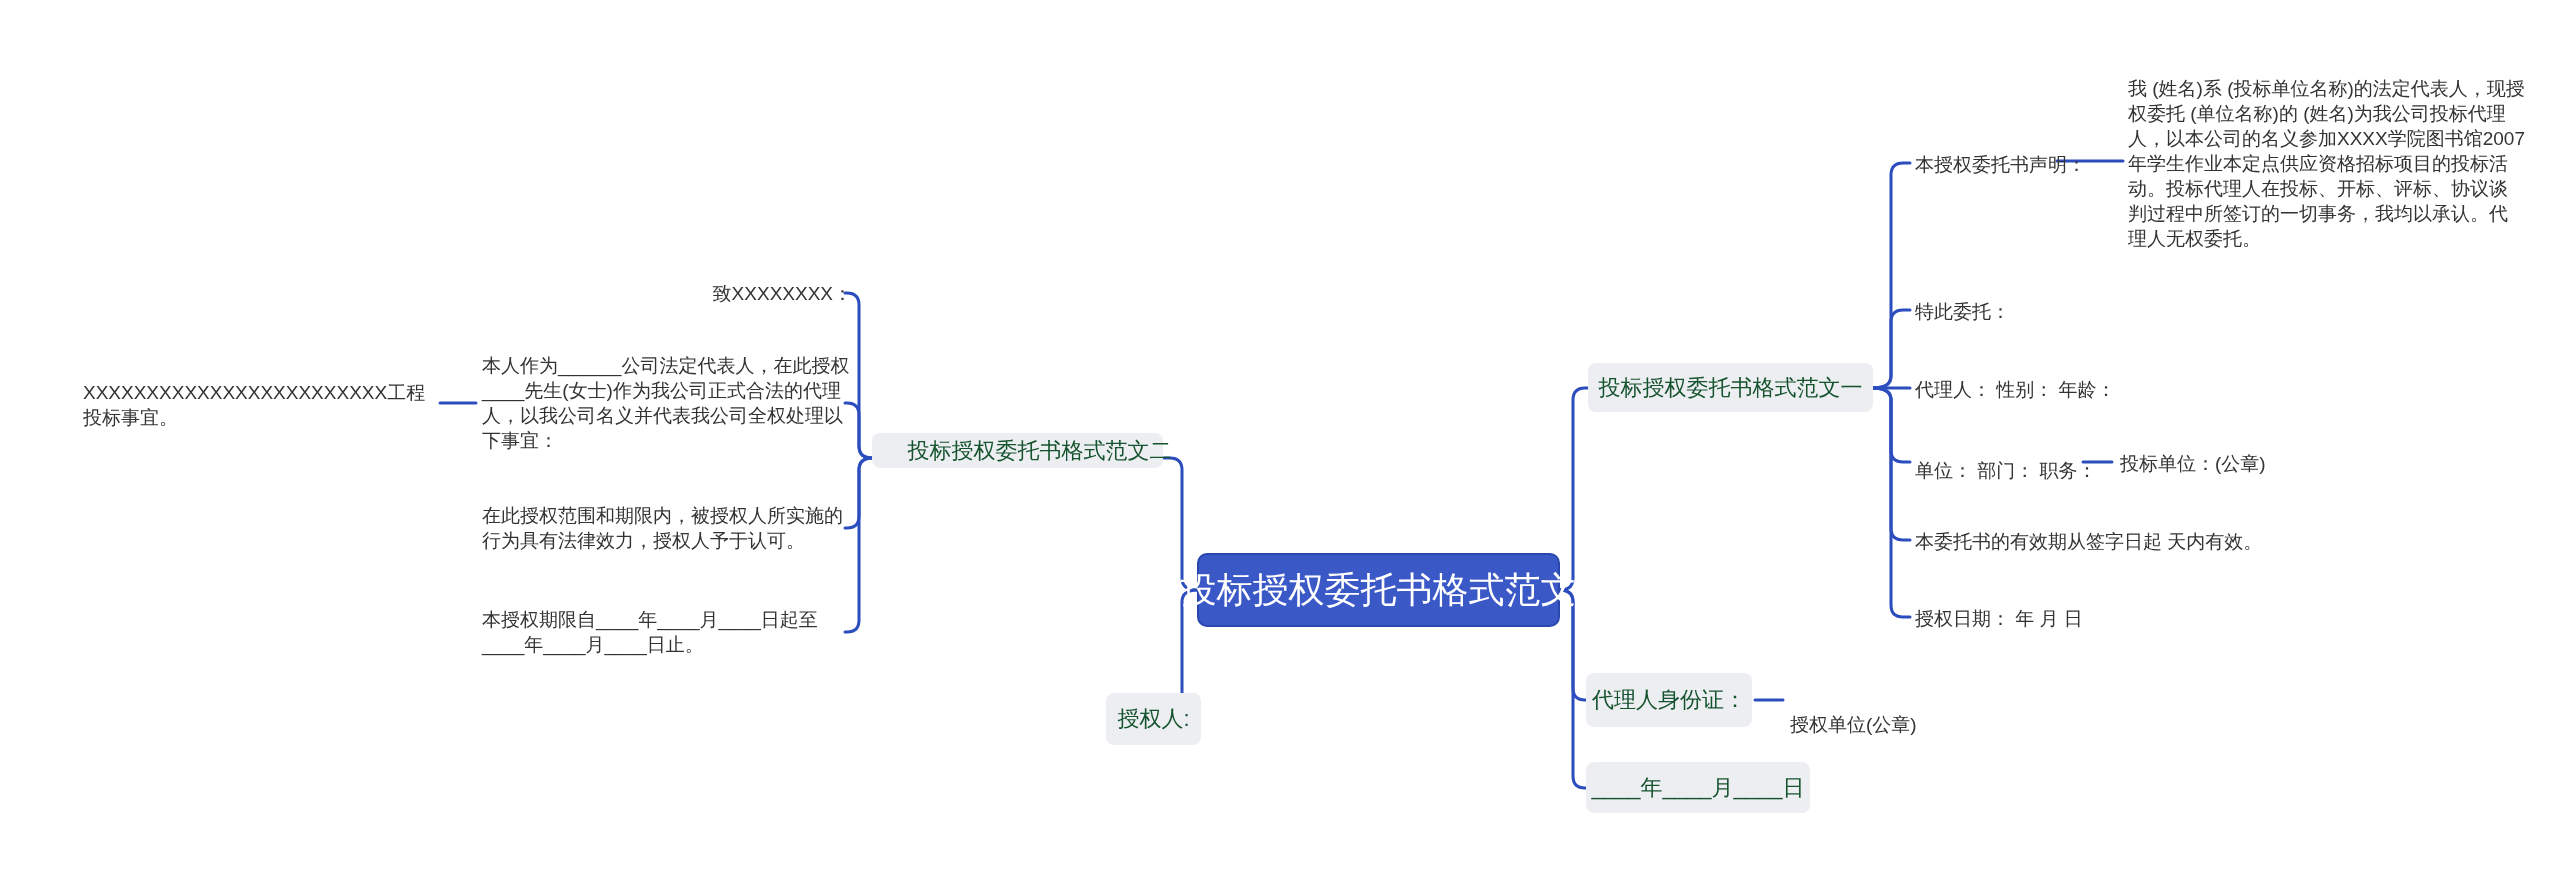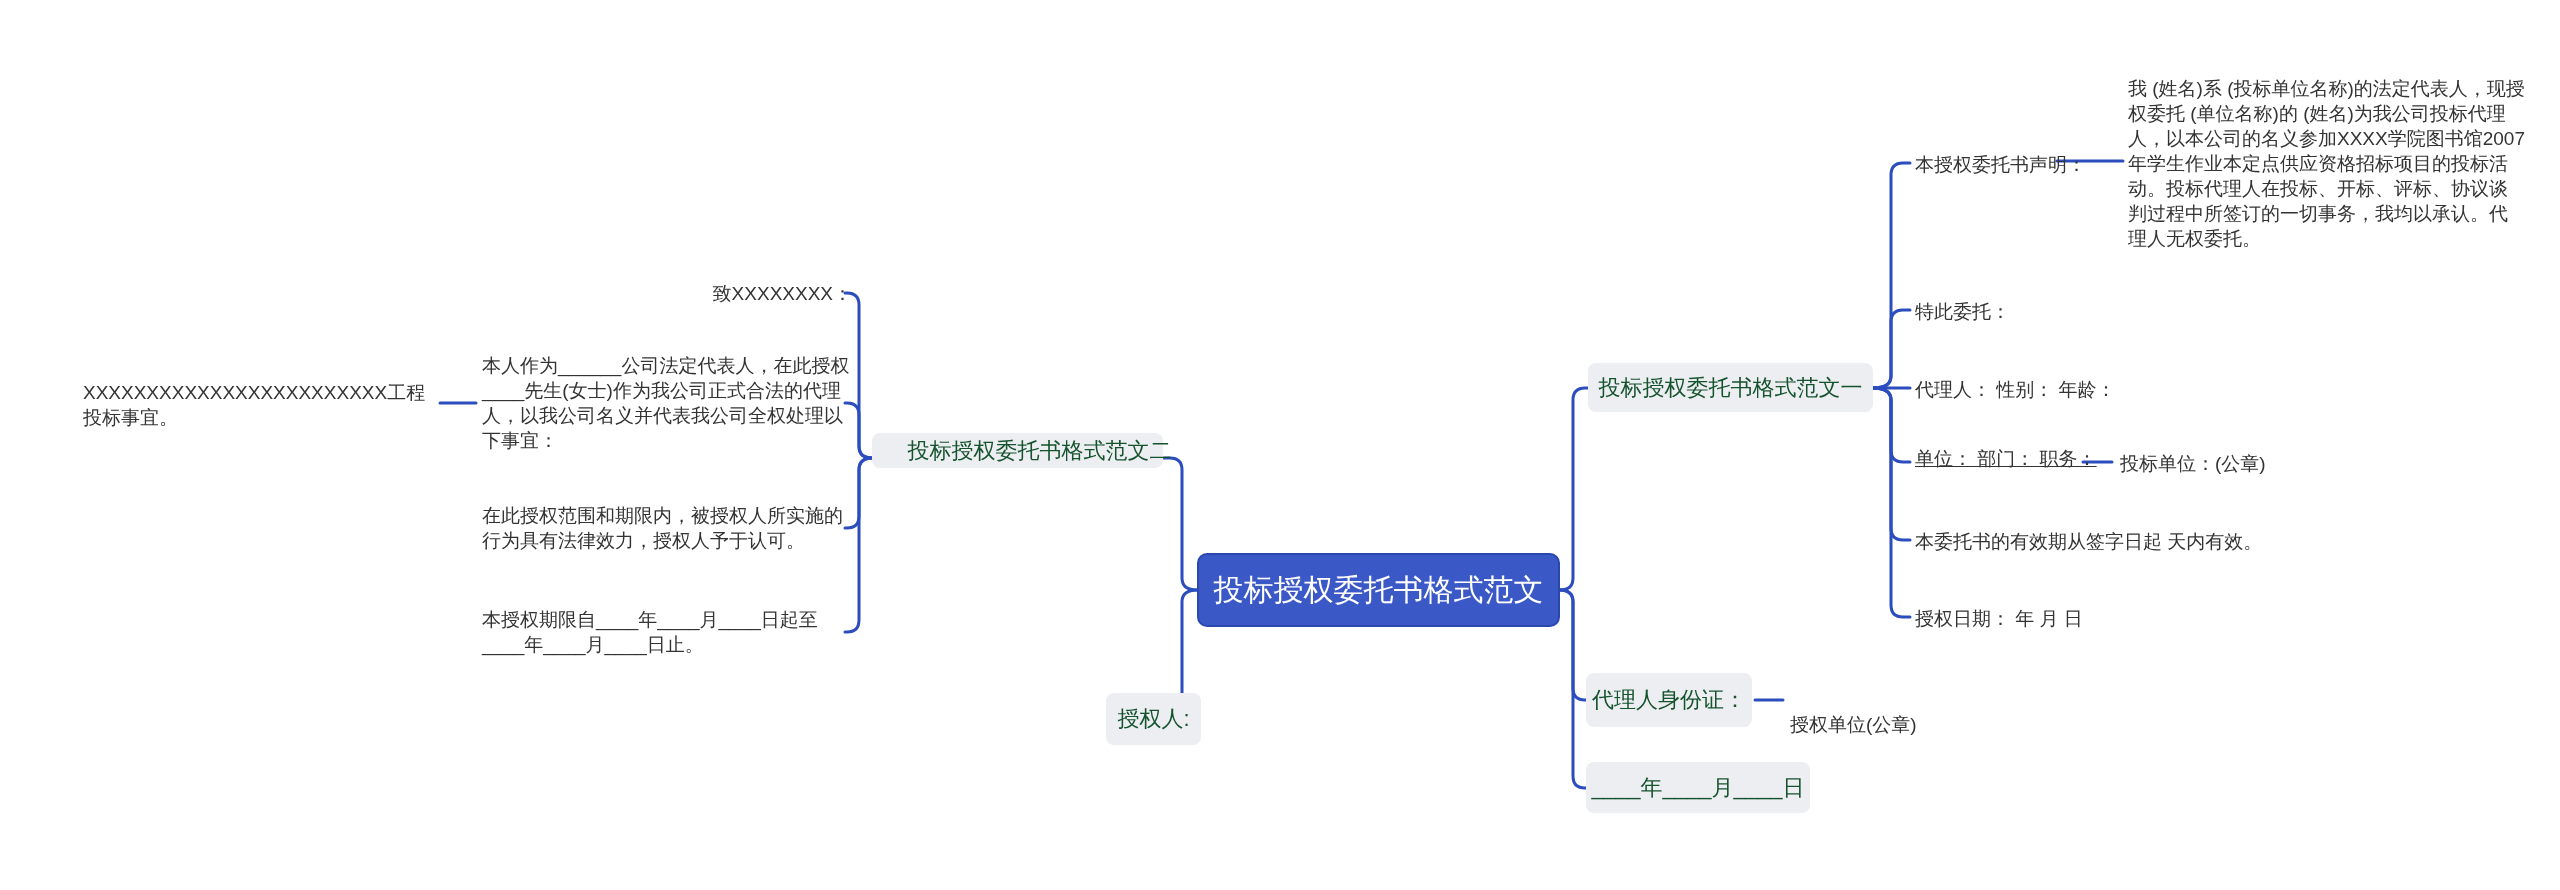--- a/index.html
+++ b/index.html
@@ -5,21 +5,21 @@
   html,body{margin:0;padding:0;background:#ffffff;}
   body{font-family:"Liberation Sans","DejaVu Sans",sans-serif;}
   .canvas{position:relative;width:2560px;height:890px;background:#ffffff;overflow:hidden;}
   .connector-layer{position:absolute;left:0;top:0;width:2560px;height:890px;pointer-events:none;}
   .connector-layer path{fill:none;stroke:#2b4dbe;stroke-width:3;stroke-linecap:round;}
 
   .topic{position:absolute;box-sizing:border-box;}
   .root-topic{
     left:1197px;top:553px;width:363px;height:74px;
     background:#3b58c7;border:2px solid #2a47ae;border-radius:10px;
-    color:#ffffff;font-size:30px;display:flex;align-items:center;justify-content:center;
+    color:#ffffff;font-size:36px;display:flex;align-items:center;justify-content:center;
     white-space:nowrap;
   }
   .box-topic{
     background:#edeef2;border-radius:8px;color:#14532d;font-size:22px;
     display:flex;align-items:center;justify-content:center;white-space:nowrap;
   }
   .t-b2{left:872px;top:433px;width:291px;height:35px;padding-left:44px;}
   .t-b1{left:1588px;top:363px;width:285px;height:49px;}
   .t-authorizer{left:1070px;top:693px;width:95px;height:52px;margin-left:36px;}
   .t-id{left:1586px;top:673px;width:166px;height:54px;}
@@ -28,21 +28,21 @@
   .plain{position:absolute;color:#333333;font-size:19px;line-height:25px;}
   .t-addressee{left:650px;top:281px;width:202px;text-align:right;white-space:nowrap;}
   .t-para1{left:482px;top:353px;width:372px;}
   .t-matter{left:83px;top:380px;width:356px;}
   .t-para2{left:482px;top:503px;width:372px;}
   .t-para3{left:482px;top:607px;width:372px;}
   .t-stmt-label{left:1915px;top:152px;white-space:nowrap;}
   .t-stmt-text{left:2128px;top:76px;width:398px;}
   .t-hereby{left:1915px;top:299px;white-space:nowrap;}
   .t-agent{left:1915px;top:377px;white-space:nowrap;}
-  .t-unit{left:1915px;top:446px;white-space:nowrap;text-decoration:underline;}
+  .t-unit{left:1915px;top:458px;white-space:nowrap;}
   .t-bid-unit{left:2120px;top:451px;white-space:nowrap;}
   .t-valid-days{left:1915px;top:529px;white-space:nowrap;}
   .t-auth-date{left:1915px;top:606px;white-space:nowrap;}
   .t-auth-unit{left:1790px;top:712px;white-space:nowrap;}
 </style>
 </head>
 <body>
 
 <div class="canvas">
 

